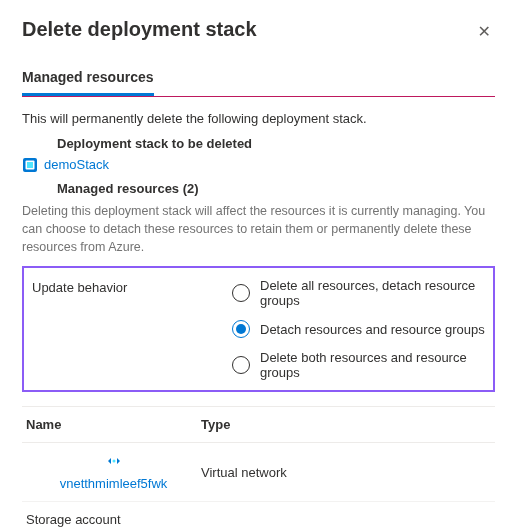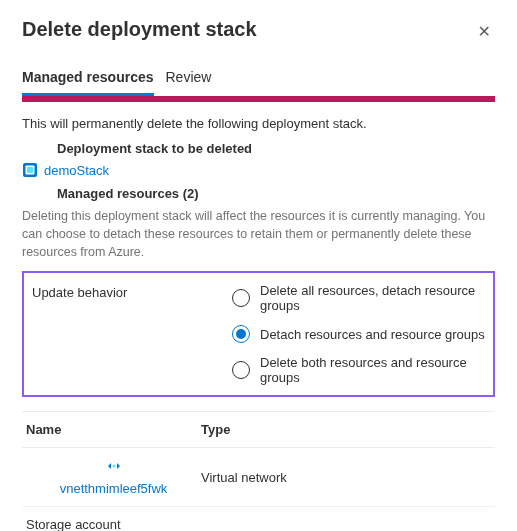--- a/index.html
+++ b/index.html
@@ -1,25 +1,25 @@
 <!DOCTYPE html>
 <html><head>
   <meta charset="utf-8">
   <style>
     * { box-sizing: border-box; margin: 0; padding: 0; }
     body { font-family: "Segoe UI", Arial, sans-serif; font-size: 13px; color: #323130; background: #fff; width: 517px; padding: 18px 22px; }
     .header { display: flex; justify-content: space-between; align-items: flex-start; margin-bottom: 18px; }
     .title { font-size: 20px; font-weight: 600; }
     .close { font-size: 16px; color: #605e5c; cursor: pointer; background:none; border:none; padding:4px; }
-    .tabs { display: flex; gap: 12px; border-bottom: 6px solid #be185d; margin-bottom: 14px; }
+    .tabs { display: flex; gap: 26px; border-bottom: 1px solid #be185d; margin-bottom: 14px; }
     .tab { padding: 6px 0 8px 0; font-size: 14px; cursor: pointer; color: #323130; border-bottom: 3px solid transparent; }
     .tab.active { font-weight: 600; border-bottom-color: #0078d4; }
     .desc { margin-bottom: 10px; }
     .section-h { font-weight: 600; margin: 6px 0 6px 0; padding-left: 35px; }
-    .stack-row { display: flex; align-items: center; gap: 6px; margin-bottom: 8px; color: #0078d4; }
+    .stack-row { display: flex; align-items: flex-start; gap: 6px; margin-bottom: 8px; color: #0078d4; }
     .stack-row .icon { width:16px; height:16px; display:inline-flex; align-items:center; justify-content:center; }
     .info-p { font-size: 12.5px; line-height: 1.45; color: #737373; margin-bottom: 10px; }
     .highlight-box { border: 2px solid #8b5cf6; padding: 10px 8px 10px 8px; margin-bottom: 14px; }
     .row2 { display: flex; }
     .label-col { width: 200px; font-size: 13px; padding-top:2px; }
     .radio-col { flex:1; display:flex; flex-direction:column; gap:12px; }
     .radio-item { display:flex; align-items:center; gap:10px; cursor:pointer; }
     .radio { width:18px; height:18px; border:1px solid #323130; border-radius:50%; display:inline-flex; align-items:center; justify-content:center; flex-shrink:0; }
     .radio.checked { border-color:#0078d4; }
     .radio.checked::after { content:""; width:10px; height:10px; background:#0078d4; border-radius:50%; }
@@ -36,21 +36,20 @@
 
 <div class="header">
   <div class="title">Delete deployment stack</div>
   <button class="close">
     <span>✕</span>
   </button>
 </div>
 
 <div class="tabs">
   <div class="tab active">Managed resources</div>
-  <div class="tab">Review</div>
 </div>
 
 <p class="desc">This will permanently delete the following deployment stack.</p>
 
 <div class="section-h">Deployment stack to be deleted</div>
 <div class="stack-row">
   <span class="icon">
     <svg viewBox="0 0 16 16" width="16" height="16">
         <rect x="1" y="1" width="14" height="14" rx="2" fill="#0078d4"></rect>
         <rect x="3.5" y="3.5" width="9" height="9" rx="1" fill="#fff"></rect>

